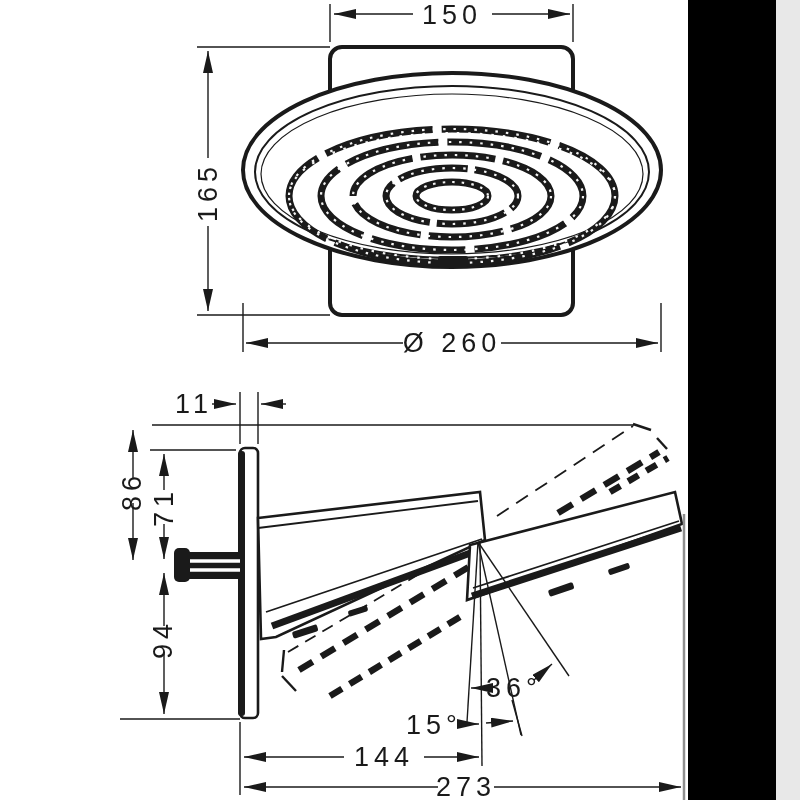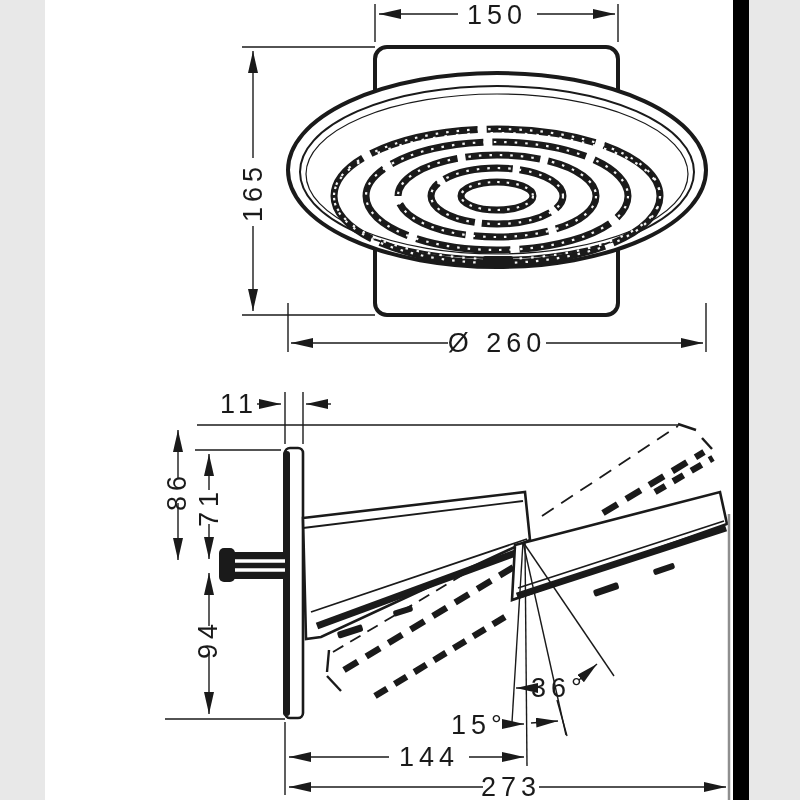--- a/index.html
+++ b/index.html
@@ -1,18 +1,18 @@
 <!DOCTYPE html>
 <html><head>
 <meta charset="utf-8">
 <style>
   html,body{margin:0;padding:0;background:#e8e8e8;}
   .canvas{
-    position:relative;width:704px;height:800px;background:#ffffff;
-    font-family:"Liberation Sans", sans-serif;overflow:hidden;margin-left:45px;
+    position:relative;width:776px;height:800px;background:#ffffff;
+    font-family:"Liberation Sans", sans-serif;overflow:hidden;
   }
   svg{display:block}
   text{
     fill:#1a1a1a;
     font-family:"Liberation Sans", sans-serif;
     font-size:27px;
     letter-spacing:5px;
   }
   .ink{stroke:#1a1a1a}
   .thin{stroke-width:1.4;fill:none}

